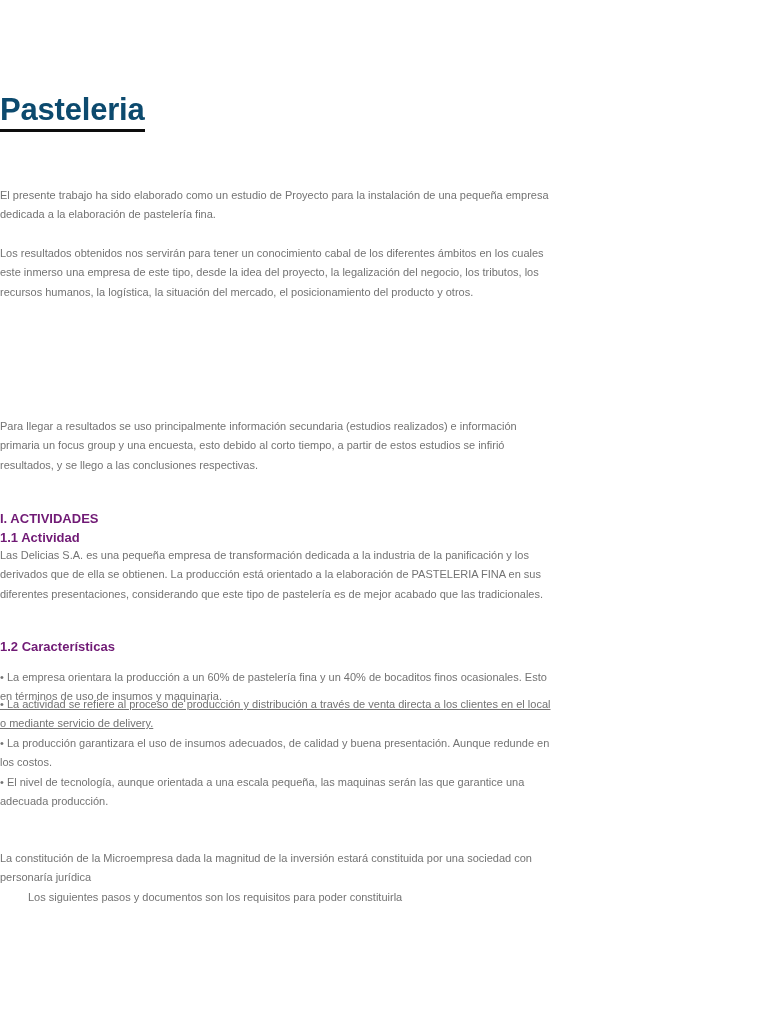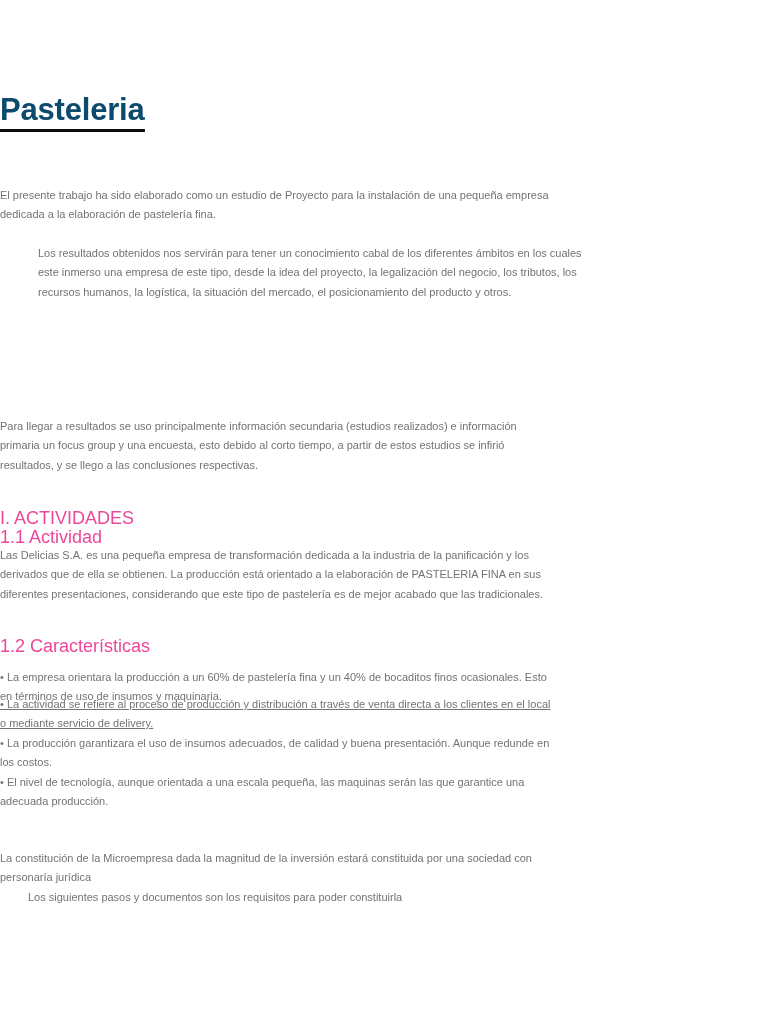--- a/index.html
+++ b/index.html
@@ -44,37 +44,38 @@
     color: #737373;
     font-size: 11px;
     line-height: 19.4px;
     text-align: left;
   }
   .body-block p {
     margin: 0;
     padding: 0;
   }
   .small-head {
-    font-size: 18px;
+    font-size: 13px;
     line-height: 19.4px;
-    color: #ec4899;
+    color: #701a75;
+    font-weight: bold;
   }
 </style>
 </head>
 <body>
 
 <div class="page">
 
   <h1 class="doc-title">Pasteleria</h1>
 
   <div class="body-block" style="top:186px;">
     <p>El presente trabajo ha sido elaborado como un estudio de Proyecto para la instalación de una pequeña empresa dedicada a la elaboración de pastelería fina.</p>
   </div>
 
-  <div class="body-block" style="top:244px;padding-left:38px;">
+  <div class="body-block" style="top:244px;">
     <p>Los resultados obtenidos nos servirán para tener un conocimiento cabal de los diferentes ámbitos en los cuales este inmerso una empresa de este tipo, desde la idea del proyecto, la legalización del negocio, los tributos, los recursos humanos, la logística, la situación del mercado, el posicionamiento del producto y otros.</p>
   </div>
 
 
   <div class="body-block" style="top:417px;">
     <p>Para llegar a resultados se uso principalmente información secundaria (estudios realizados) e información primaria un focus group y una encuesta, esto debido al corto tiempo, a partir de estos estudios se infirió resultados, y se llego a las conclusiones respectivas.</p>
   </div>
 
   <div class="body-block small-head" style="top:509px;">
     <p>I. ACTIVIDADES</p>

